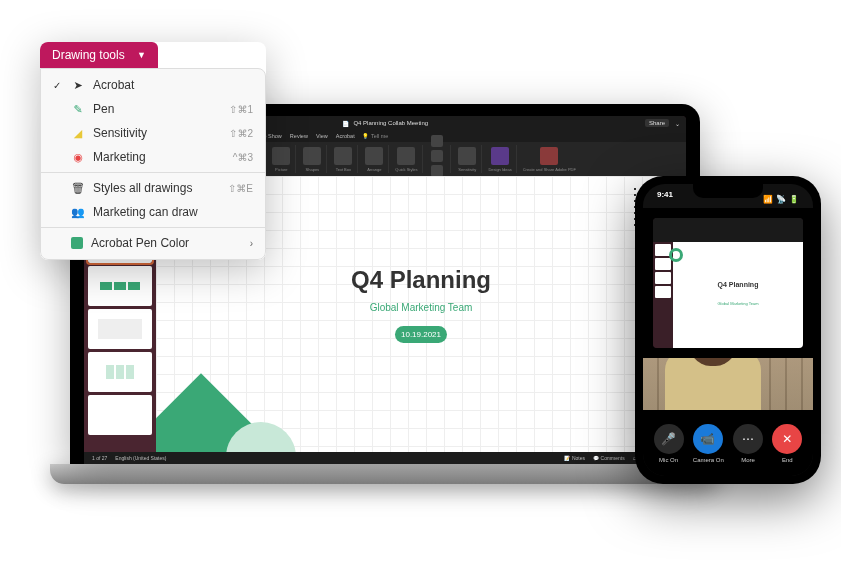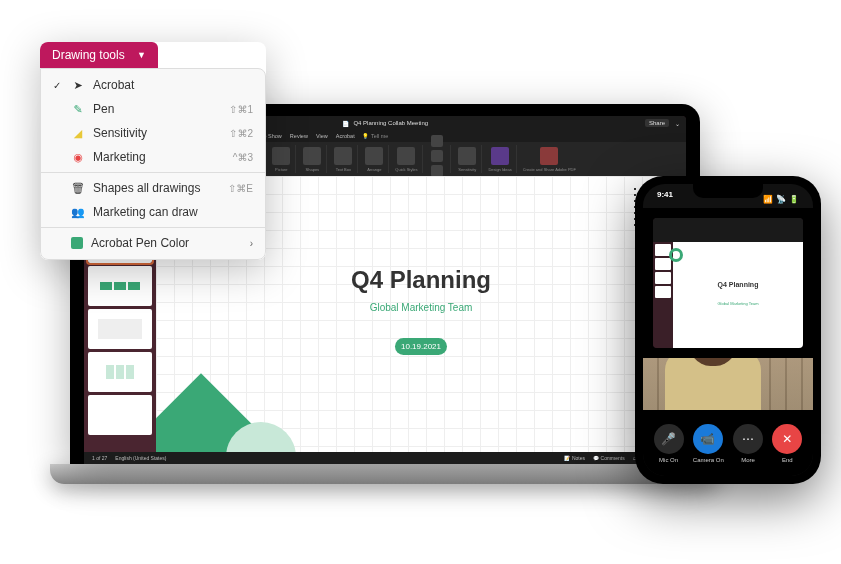--- a/index.html
+++ b/index.html
@@ -27,21 +27,21 @@
   .pp-body { flex: 1; display:flex; background:#efefef; position:relative; }
   .pp-thumbs { width: 72px; background:#4a2530; padding:4px; display:flex; flex-direction:column; gap:3px; overflow:hidden;}
   .thumb{height:40px;background:#fff;border-radius:2px;display:flex;align-items:center;justify-content:center;position:relative}
   .thumb.sel{outline:2px solid #d96a3a}
   .pp-canvas { flex:1; background:#fff; position:relative; overflow:hidden;
     background-image: linear-gradient(#eee 1px,transparent 1px),linear-gradient(90deg,#eee 1px,transparent 1px);
     background-size:18px 18px;
   }
   .slide-title{position:absolute;left:50%;top:90px;transform:translateX(-50%);font-size:24px;font-weight:600;color:#333}
   .slide-sub{position:absolute;left:50%;top:126px;transform:translateX(-50%);font-size:10px;color:#3aa876}
-  .slide-date{position:absolute;left:50%;top:162px;transform:translateX(-50%);font-size:8px;color:#fff;background:#3aa876;padding:4px 6px;border-radius:12px}
+  .slide-date{position:absolute;left:50%;top:150px;transform:translateX(-50%);font-size:8px;color:#fff;background:#3aa876;padding:4px 6px;border-radius:12px}
   .deco-ring-tl{position:absolute;left:-10px;top:20px;width:54px;height:54px;border:12px solid #3aa876;border-radius:50%;clip-path:inset(0 0 50% 50%)}
   .deco-ring-tl2{position:absolute;left:-30px;top:-10px;width:90px;height:90px;border:18px solid #c8e8d8;border-radius:50%;clip-path:inset(50% 0 0 50%)}
   .deco-dots-tr{position:absolute;right:14px;top:10px;width:40px;height:40px;
     background-image: radial-gradient(#333 1px,transparent 1px);background-size:6px 6px;}
   .deco-bl{position:absolute;left:0;bottom:-30px;width:90px;height:90px;background:#3aa876;transform:rotate(45deg)}
   .deco-bl2{position:absolute;left:70px;bottom:-40px;width:70px;height:70px;background:#c8e8d8;border-radius:50%}
   .deco-star{position:absolute;right:34px;bottom:24px;color:#3aa876;font-size:16px}
   .deco-ring-r{position:absolute;right:-20px;top:40px;width:40px;height:40px;border:8px solid #c8e8d8;border-radius:50%}
 
   .pp-status{height:12px;background:#1c1c1c;display:flex;align-items:center;font-size:5px;color:#bbb;padding:0 8px;gap:8px}
@@ -366,21 +366,21 @@
     <div class="dd-item">
       <span class="dd-check"></span>
       <span class="dd-icon" style="color:#e84545">◉</span>
       <span>Marketing</span>
       <span class="dd-shortcut">^⌘3</span>
     </div>
     <div class="dd-sep"></div>
     <div class="dd-item">
       <span class="dd-check"></span>
       <span class="dd-icon">🗑</span>
-      <span>Shapes all drawings</span>
+      <span>Styles all drawings</span>
       <span class="dd-shortcut">⇧⌘E</span>
     </div>
     <div class="dd-item">
       <span class="dd-check"></span>
       <span class="dd-icon">👥</span>
       <span>Marketing can draw</span>
     </div>
     <div class="dd-sep"></div>
     <div class="dd-item">
       <span class="dd-check"></span>

